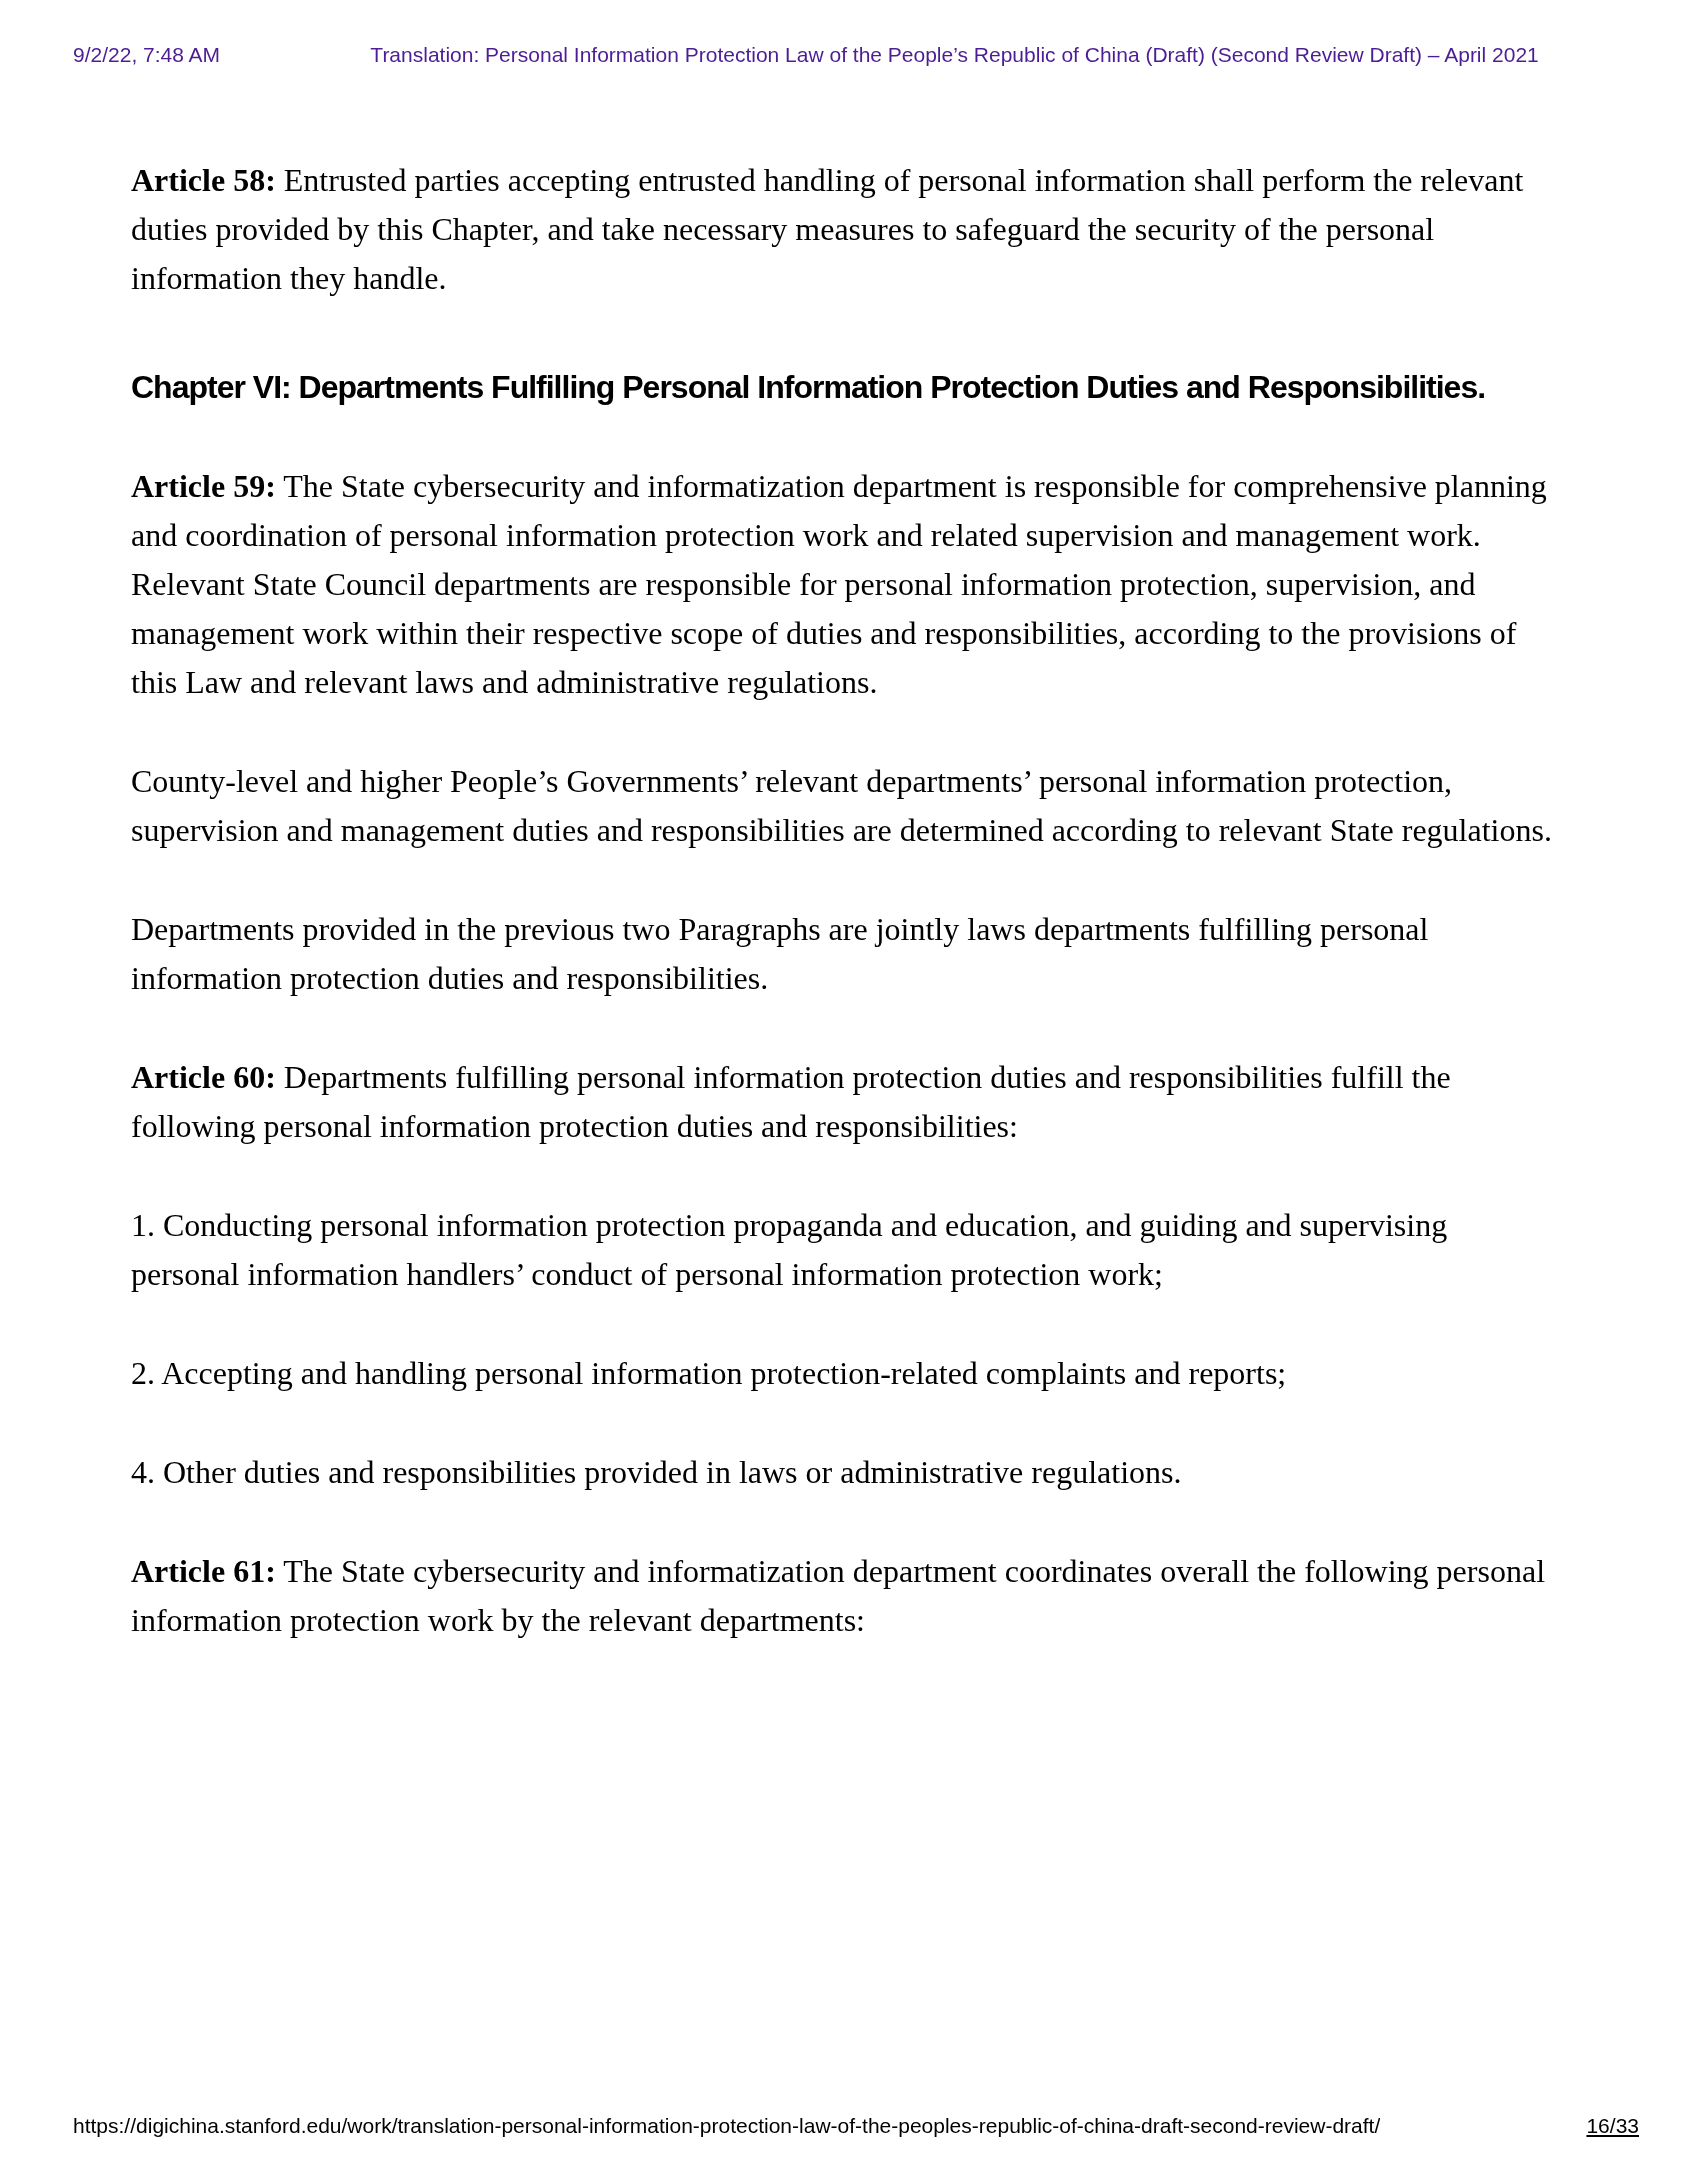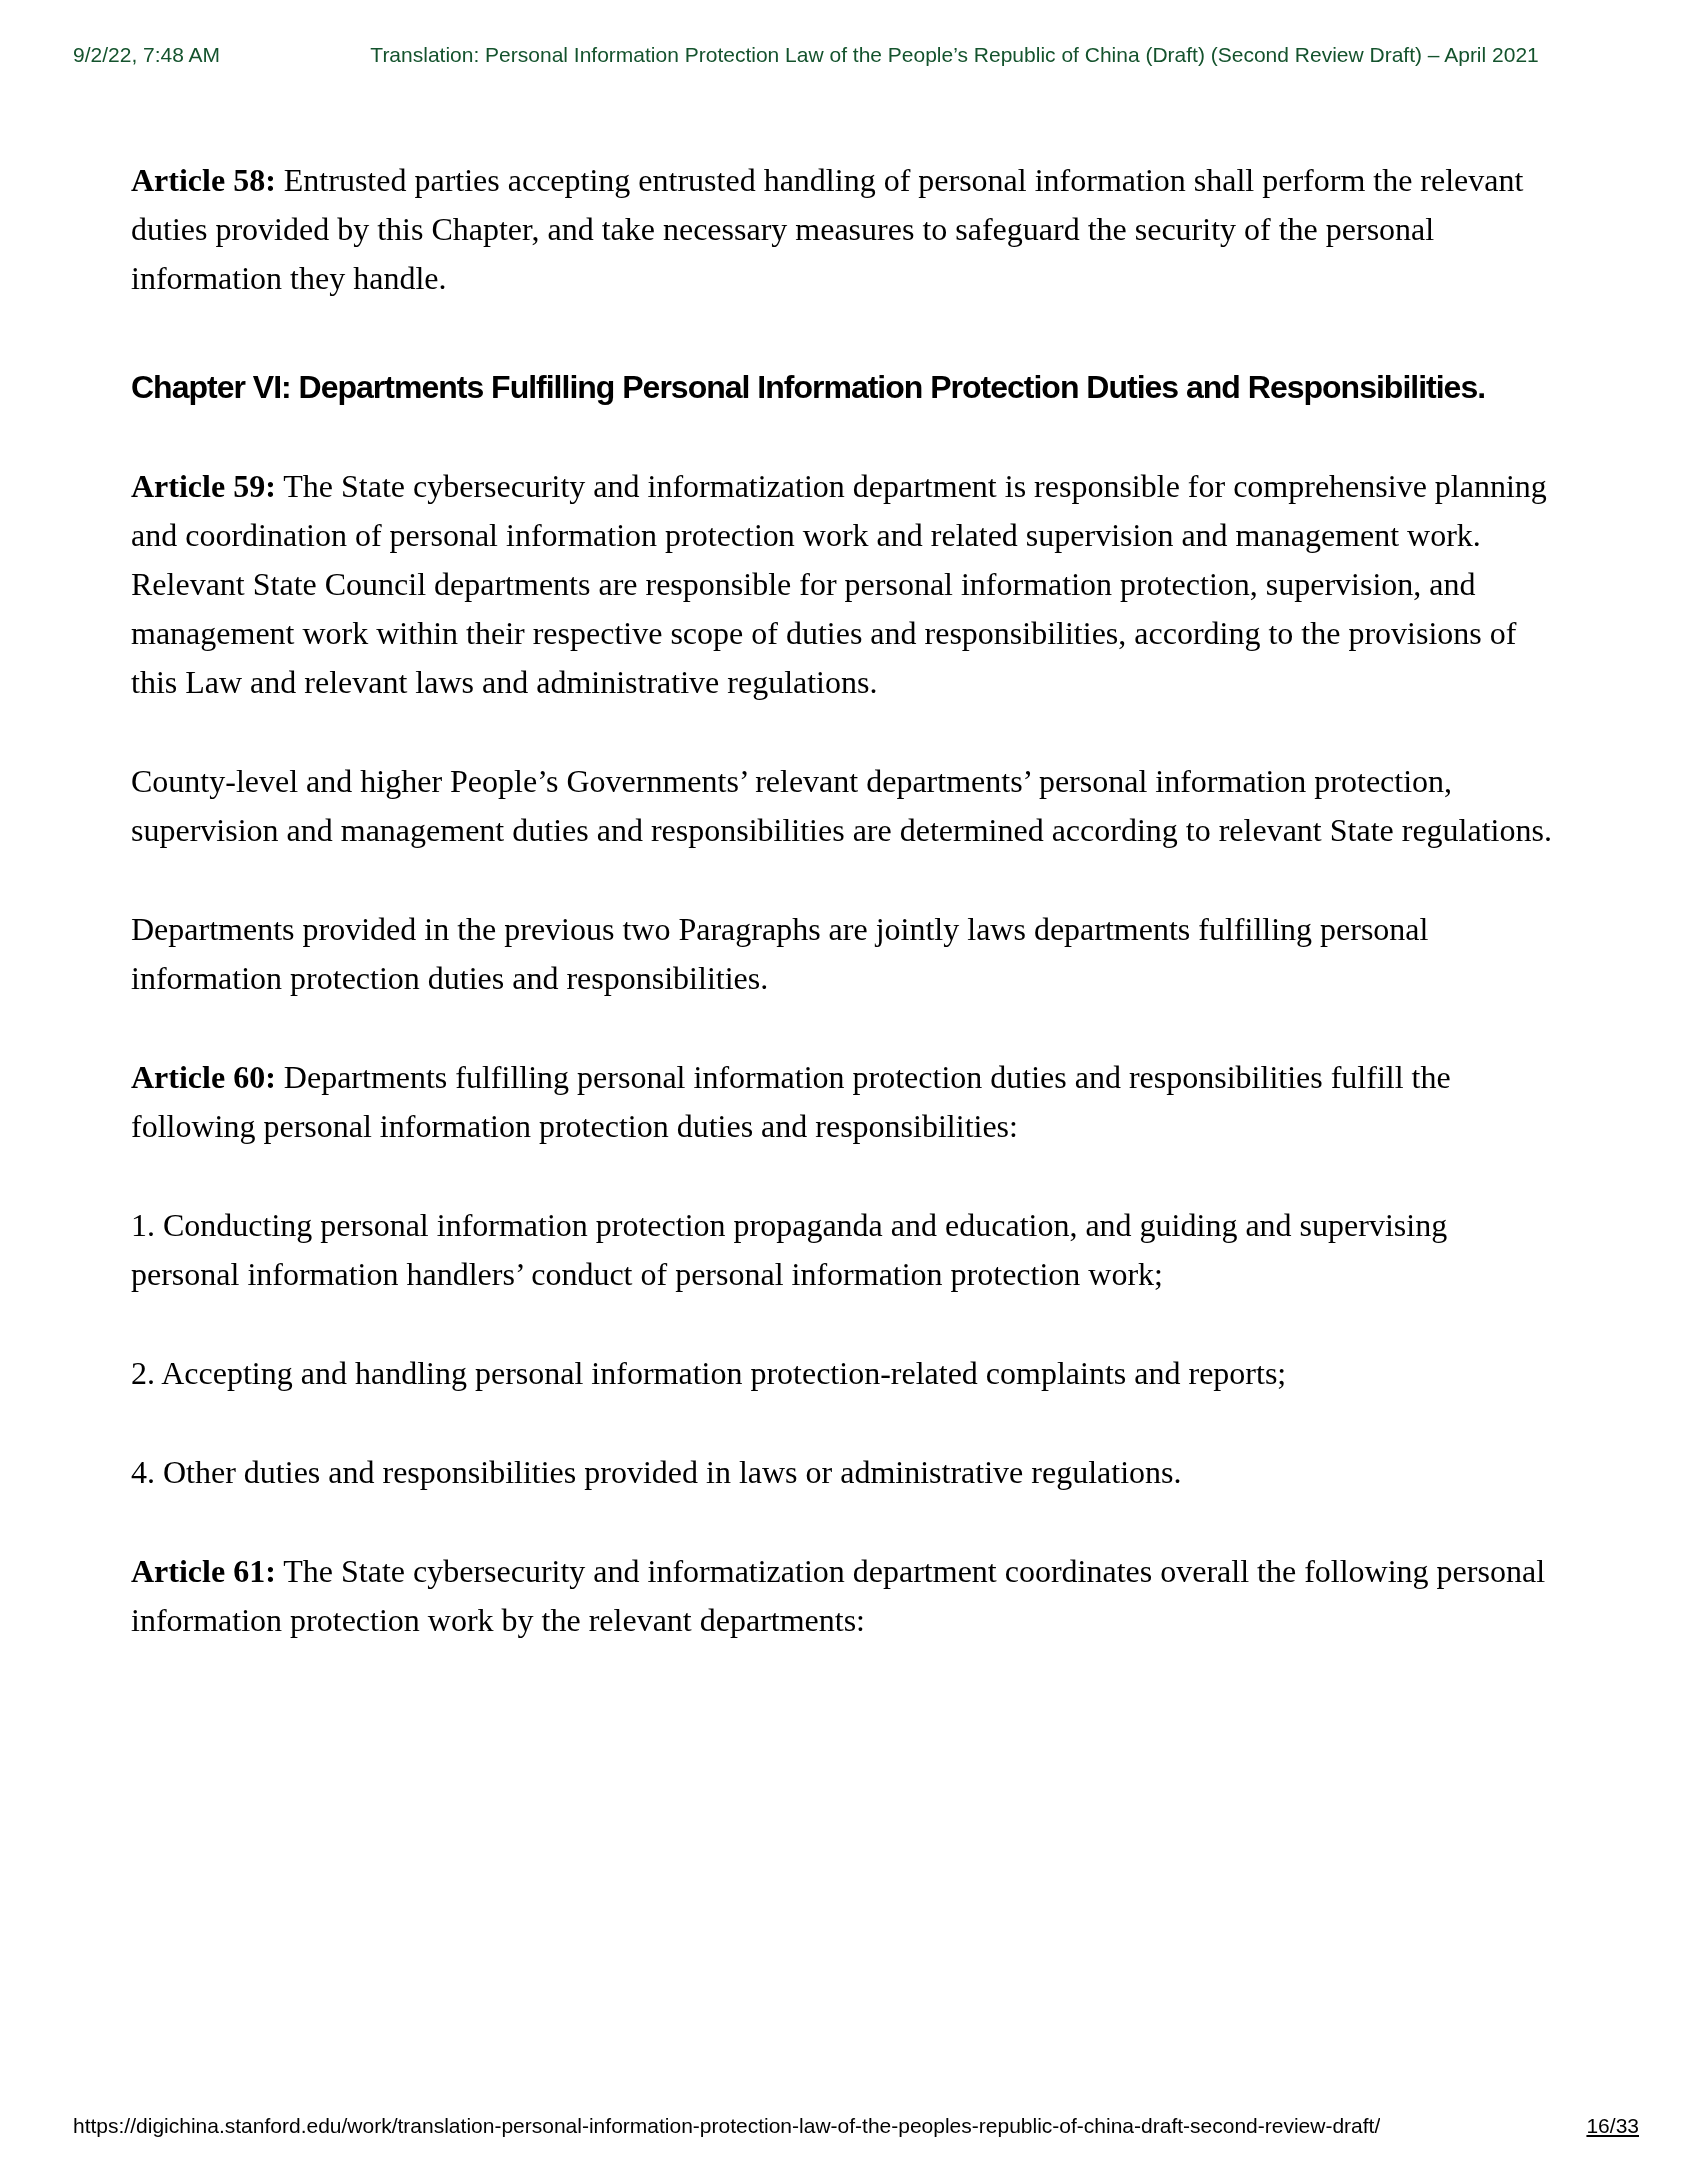--- a/index.html
+++ b/index.html
@@ -19,21 +19,21 @@
   .print-header {
     position: absolute;
     top: 42px;
     left: 73px;
     right: 0px;
     display: flex;
     align-items: baseline;
     font-family: "Liberation Sans", sans-serif;
     font-size: 21px;
     line-height: 26.5px;
-    color: #14532d;
+    color: #4c1d95;
     white-space: nowrap;
   }
   .header-date { flex: 0 0 auto; }
   .header-title {
     flex: 1 1 auto;
     text-align: center;
     overflow: hidden;
   }
   .print-footer {
     position: absolute;

